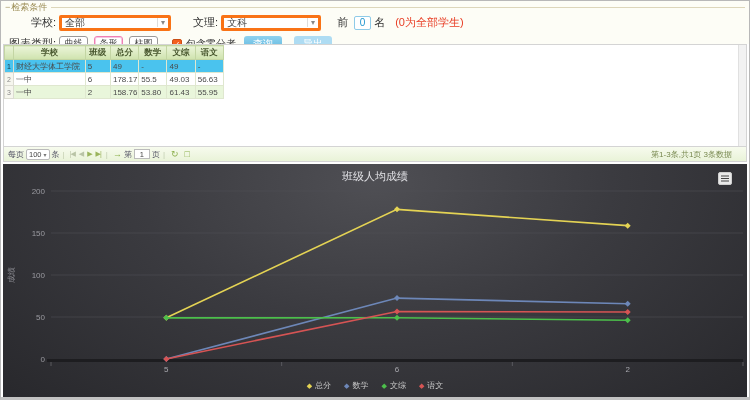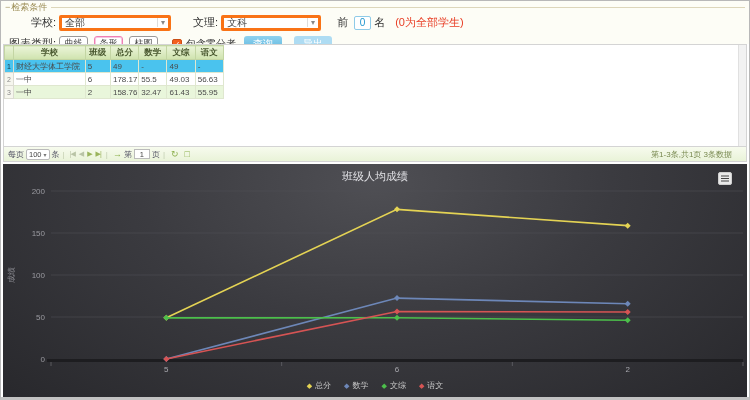--- a/index.html
+++ b/index.html
@@ -176,21 +176,21 @@
             <td class="val">178.17</td>
             <td class="val">55.5</td>
             <td class="val">49.03</td>
             <td class="val">56.63</td>
           </tr>
           <tr class="zebra">
             <td class="num-cell">3</td>
             <td class="val">一中</td>
             <td class="val">2</td>
             <td class="val">158.76</td>
-            <td class="val">32.47</td>
+            <td class="val">53.80</td>
             <td class="val">61.43</td>
             <td class="val">55.95</td>
           </tr>
         </tbody>
     </table>
     <div class="grid-scrollbar"></div>
     <div class="pager">
       <span>每页</span>
       <span class="pager-select">
         <span>100</span>

